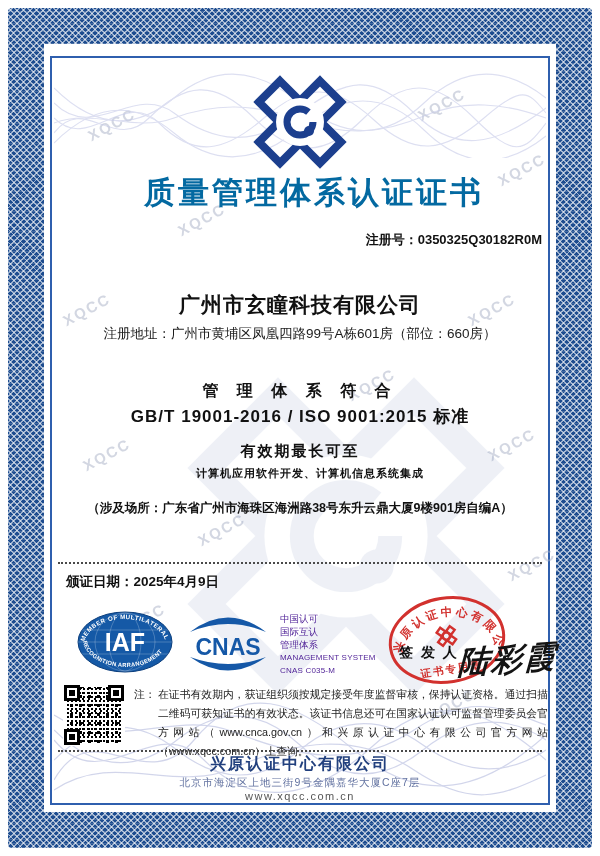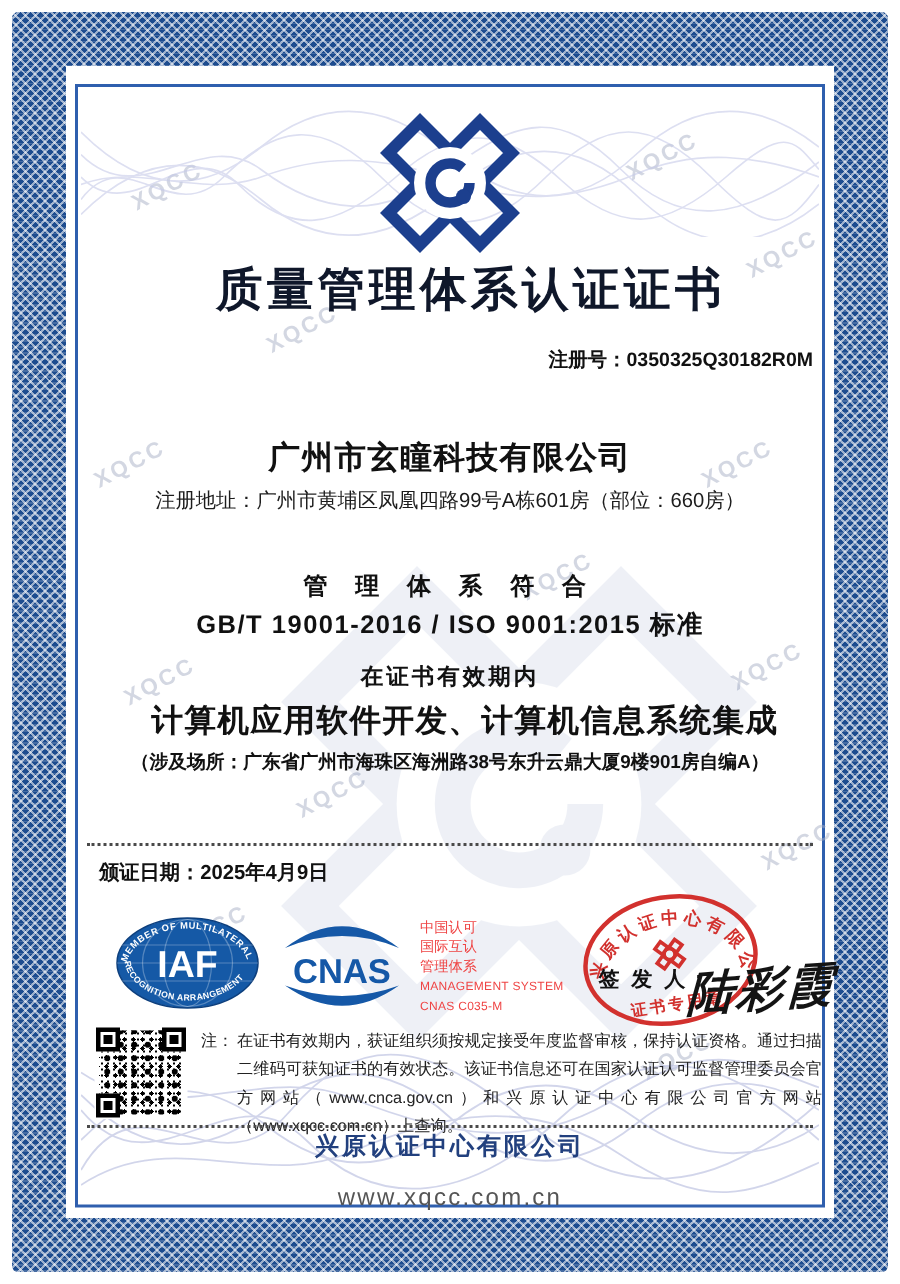--- a/index.html
+++ b/index.html
@@ -31,40 +31,40 @@
     font-size:15px; letter-spacing:2px; font-weight:700;
     color:rgba(168,175,198,.5); user-select:none;
   }
   .emblem-watermark { position:absolute; left:130px; top:320px; width:340px; height:340px; opacity:.07; }
   .guilloche { position:absolute; z-index:4; opacity:.8; }
   
   .content { position:absolute; inset:0; z-index:5; }
   .abs { position:absolute; }
   .ctr { left:0; right:0; text-align:center; }
   .emblem-logo { left:250px; top:72px; width:100px; height:100px; }
-  .cert-title { top:172px; font-size:31px; font-weight:700; letter-spacing:3px; color:#0f172a;padding-left:28px; }
+  .cert-title { top:172px; font-size:31px; font-weight:700; letter-spacing:3px; color:#0369a1;padding-left:28px; }
   .reg-line { right:58px; top:231px; font-size:13px; font-weight:700; }
   .hereby { top:268px; font-size:16px; font-weight:700; letter-spacing:10px; }
   .company { top:291px; font-size:21px; font-weight:700; letter-spacing:1px; }
   .addr { top:325px; font-size:13.5px; color:#1c1c1c; }
   .credit { top:348px; font-size:13.5px; color:#1c1c1c; }
   .conform { top:381px; font-size:16px; font-weight:700; letter-spacing:7px; }
   .standard { top:405px; font-size:17px; font-weight:700; letter-spacing:1px; }
   .scope-h { top:442px; font-size:15px; font-weight:700; letter-spacing:2px; }
-  .scope { top:466px; font-size:21px; font-weight:700; letter-spacing:1px;padding-left:20px; }
+  .scope { top:466px; font-size:11px; font-weight:700; letter-spacing:1px;padding-left:20px; }
   .sites { top:500px; font-size:12.5px; font-weight:700; }
   .sep-dotted { border-top:2px dotted #4a4a4a; height:0; }
   .sep1 { left:58px; right:58px; top:562px; }
   .sep2 { left:58px; right:58px; top:750px; }
   .date-issue { left:66px; top:573px; font-size:13.5px; font-weight:700; }
   .date-expiry { left:283px; top:573px; font-size:13.5px; font-weight:700; }
   .note-mark { font-size:8px; vertical-align:super; }
   .iaf-logo { left:76px; top:610px; width:98px; height:64px; }
   .cnas-logo { left:186px; top:613px; width:84px; height:60px; }
-  .cnas-statement { left:280px; top:612px; line-height:13px; color:#ef4444; }
+  .cnas-statement { left:280px; top:612px; line-height:13px; color:#4c1d95; }
   .cnas-statement .zh { font-size:9.5px; }
   .cnas-statement .en { font-size:8px; letter-spacing:.2px; }
   .seal { left:386px; top:594px; width:122px; height:92px; transform:rotate(-9deg); }
   .signer-label { left:399px; top:644px; font-size:14px; font-weight:700; letter-spacing:2px; }
   .signer-name {
     left:458px; top:639px; font-size:31px; font-weight:700; font-style:italic;
     transform:rotate(-4deg) skewX(-6deg); color:#141414; letter-spacing:2px;
   }
   .qr { left:63px; top:684px; width:62px; height:62px; background:#fff; }
   .qr-noise {
@@ -77,21 +77,21 @@
     background-position:0 0, 2px 3px, 1px 5px;
   }
   .qr-f { position:absolute; width:16px; height:16px; background:#fff; border:3px solid #000; box-sizing:border-box; }
   .qr-f::after { content:""; position:absolute; inset:2px; background:#000; }
   .qr-f.tl { left:1px; top:1px; } .qr-f.tr { right:1px; top:1px; } .qr-f.bl { left:1px; bottom:1px; }
   .note { left:134px; top:685px; width:414px; display:flex; font-size:10.8px; line-height:19px; color:#222; }
   .note .lbl { flex:0 0 24px; white-space:nowrap; }
   .note .txt { flex:1; text-align:justify; }
   .footer-issuer { top:754px; font-size:16px; font-weight:700; color:#22407e; letter-spacing:2px; }
   .footer-addr { top:776px; font-size:10.5px; color:#6272a0; letter-spacing:1px; }
-  .footer-web { top:790px; font-size:16px; color:#555; letter-spacing:1.5px; }
+  .footer-web { top:790px; font-size:11px; color:#555; letter-spacing:1.5px; }
 </style>
 </head>
 <body>
 
 <div class="page">
 
   <div class="border-band"></div>
   <div class="band-hole"></div>
   <div class="inner-frame"></div>
 
@@ -162,21 +162,21 @@
     <div class="abs ctr cert-title">质量管理体系认证证书</div>
 
     <div class="abs reg-line">
       <span>注册号：</span><span>0350325Q30182R0M</span>
     </div>
 
     <div class="abs ctr company">广州市玄瞳科技有限公司</div>
     <div class="abs ctr addr">注册地址：广州市黄埔区凤凰四路99号A栋601房（部位：660房）</div>
     <div class="abs ctr conform">管 理 体 系 符 合</div>
     <div class="abs ctr standard">GB/T 19001-2016 / ISO 9001:2015 标准</div>
-    <div class="abs ctr scope-h">在证书有效期内</div>
+    <div class="abs ctr scope-h">有效期最长可至</div>
     <div class="abs ctr scope">计算机应用软件开发、计算机信息系统集成</div>
     <div class="abs ctr sites">（涉及场所：广东省广州市海珠区海洲路38号东升云鼎大厦9楼901房自编A）</div>
 
     <div class="abs sep-dotted sep1"></div>
 
     <div class="abs date-issue">
       <span>颁证日期：</span><span>2025年4月9日</span>
     </div>
 
     <svg class="abs iaf-logo" viewBox="0 0 98 64">
@@ -242,16 +242,17 @@
     </div>
 
     <div class="abs note">
       <span class="lbl">注：</span>
       <span class="txt">在证书有效期内，获证组织须按规定接受年度监督审核，保持认证资格。通过扫描二维码可获知证书的有效状态。该证书信息还可在国家认证认可监督管理委员会官方网站（www.cnca.gov.cn）和兴原认证中心有限公司官方网站（www.xqcc.com.cn）上查询。</span>
     </div>
 
     <div class="abs sep-dotted sep2"></div>
 
     <div class="abs ctr footer-issuer">兴原认证中心有限公司</div>
+    <div class="abs ctr footer-addr">北京市海淀区上地三街9号金隅嘉华大厦C座7层</div>
     <div class="abs ctr footer-web">www.xqcc.com.cn</div>
 
   </div>
 </div>
 
 </body></html>

